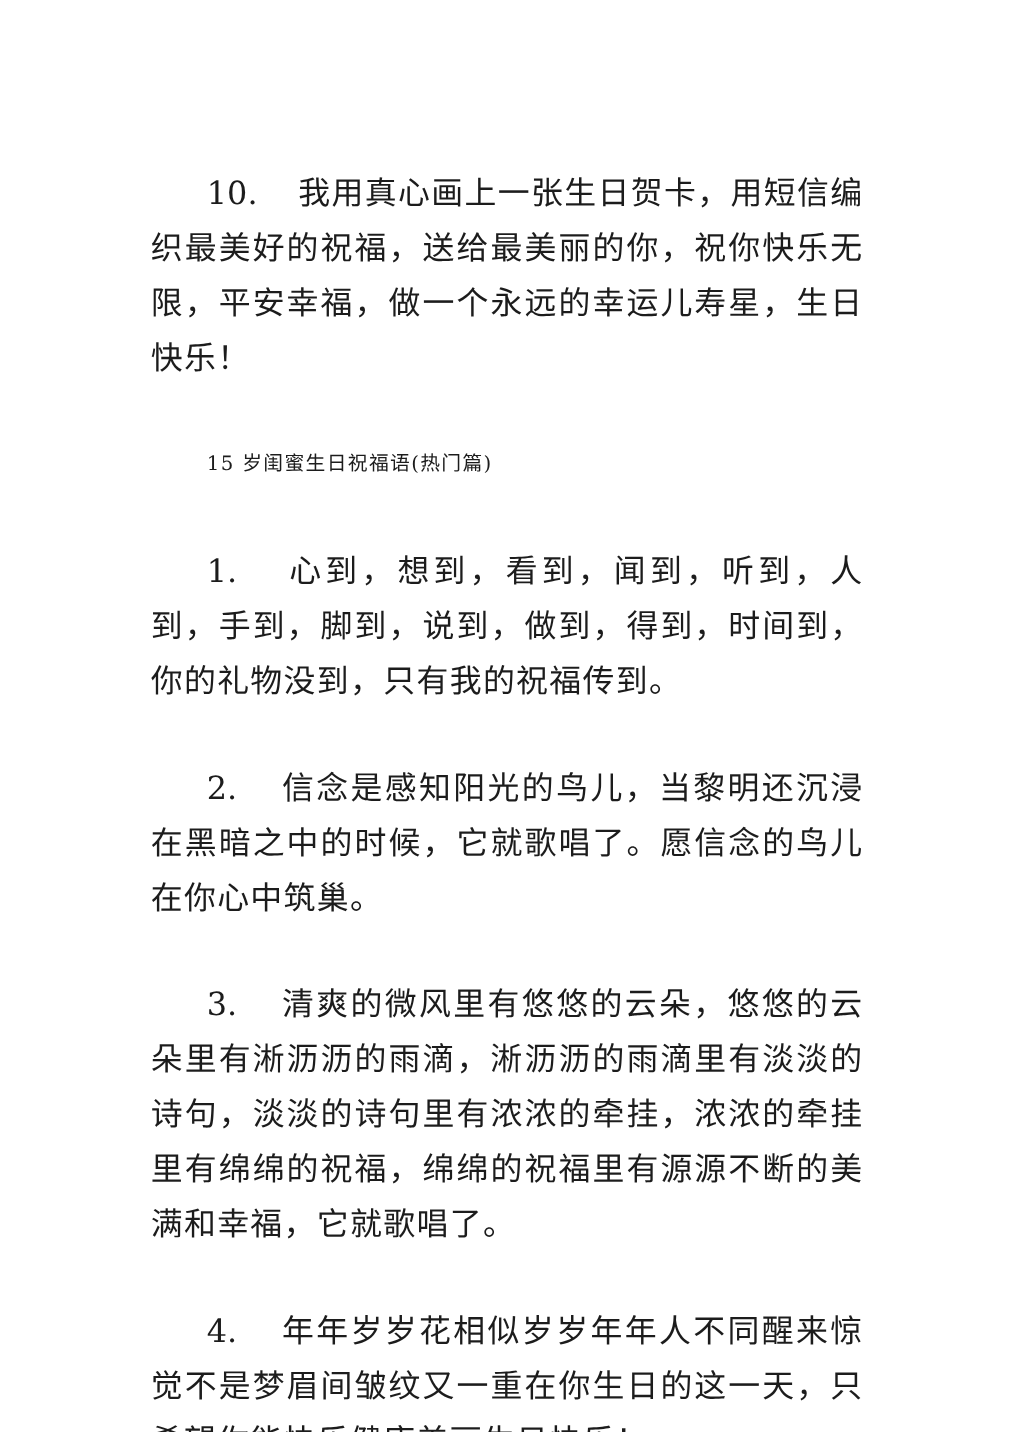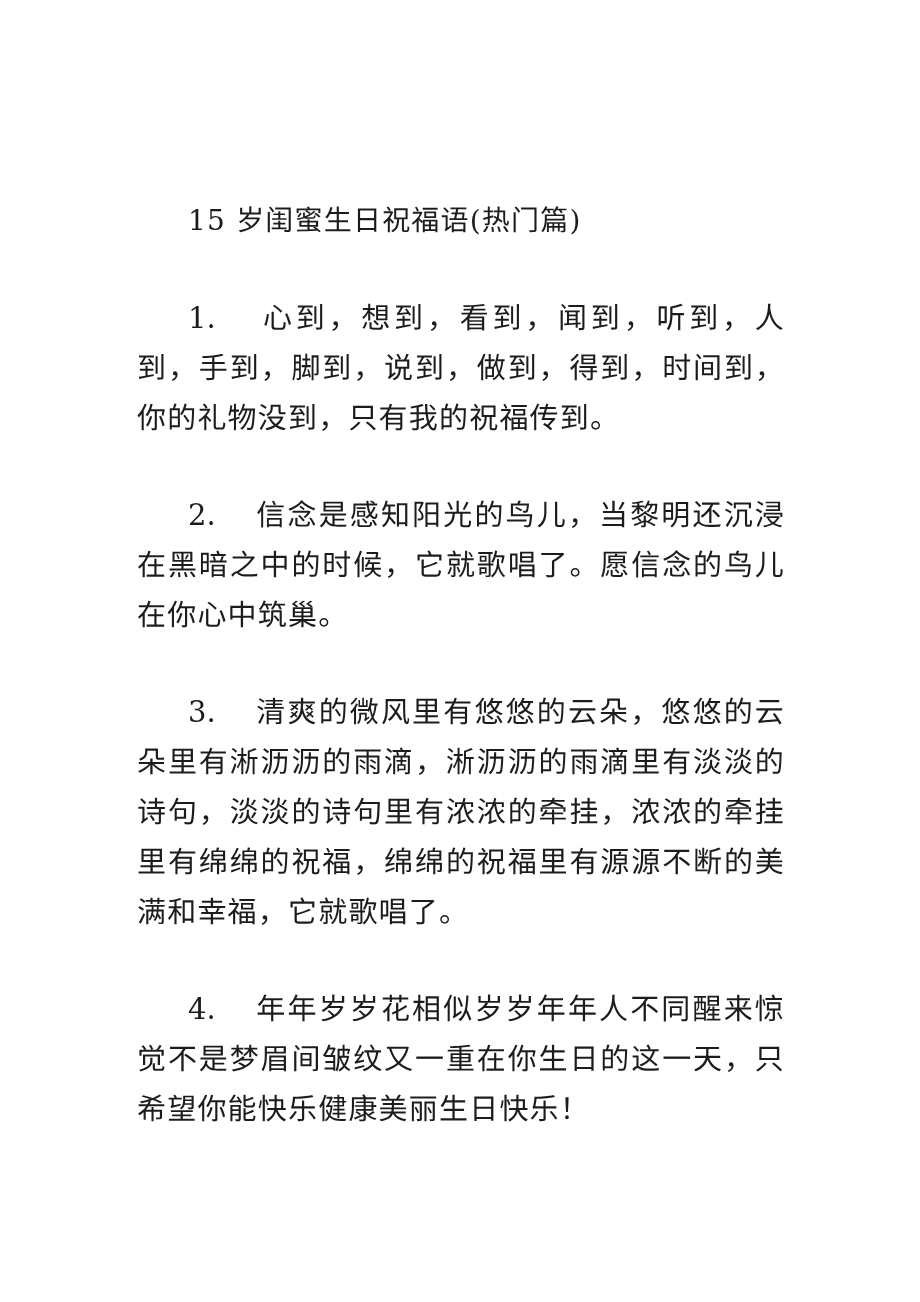--- a/index.html
+++ b/index.html
@@ -43,38 +43,41 @@
 
   .wish-para .num {
     white-space: pre;            
     letter-spacing: 0;
   }
 
   
   .section-heading {
     margin: 0 0 47px 0;
     padding-left: 51px;
-    font-size: 28px;
+    font-size: 18px;
     line-height: 50px;
     letter-spacing: 1.2px;
     font-weight: normal;
     color: #1c1c1c;
     white-space: nowrap;
   }
 
   
   .gap-before-heading { margin-top: 46px; }
   .gap-after-heading  { margin-top: 46px; }
 </style>
 </head>
 <body>
 
 <div class="page">
   <div class="page-body">
 
+    <p class="wish-para">
+      <span class="num">10.</span><span class="num">&nbsp;&nbsp;&nbsp;&nbsp;</span><span>我用真心画上一张生日贺卡，用短信编织最美好的祝福，送给最美丽的你，祝你快乐无限，平安幸福，做一个永远的幸运儿寿星，生日快乐！</span>
+    </p>
 
     <h2 class="section-heading gap-before-heading">15 岁闺蜜生日祝福语(热门篇)</h2>
 
     <p class="wish-para gap-after-heading">
       <span class="num">1.</span><span class="num">&nbsp;&nbsp;&nbsp;&nbsp;</span><span>心到，想到，看到，闻到，听到，人到，手到，脚到，说到，做到，得到，时间到，你的礼物没到，只有我的祝福传到。</span>
     </p>
 
     <p class="wish-para">
       <span class="num">2.</span><span class="num">&nbsp;&nbsp;&nbsp;&nbsp;</span><span>信念是感知阳光的鸟儿，当黎明还沉浸在黑暗之中的时候，它就歌唱了。愿信念的鸟儿在你心中筑巢。</span>
     </p>

